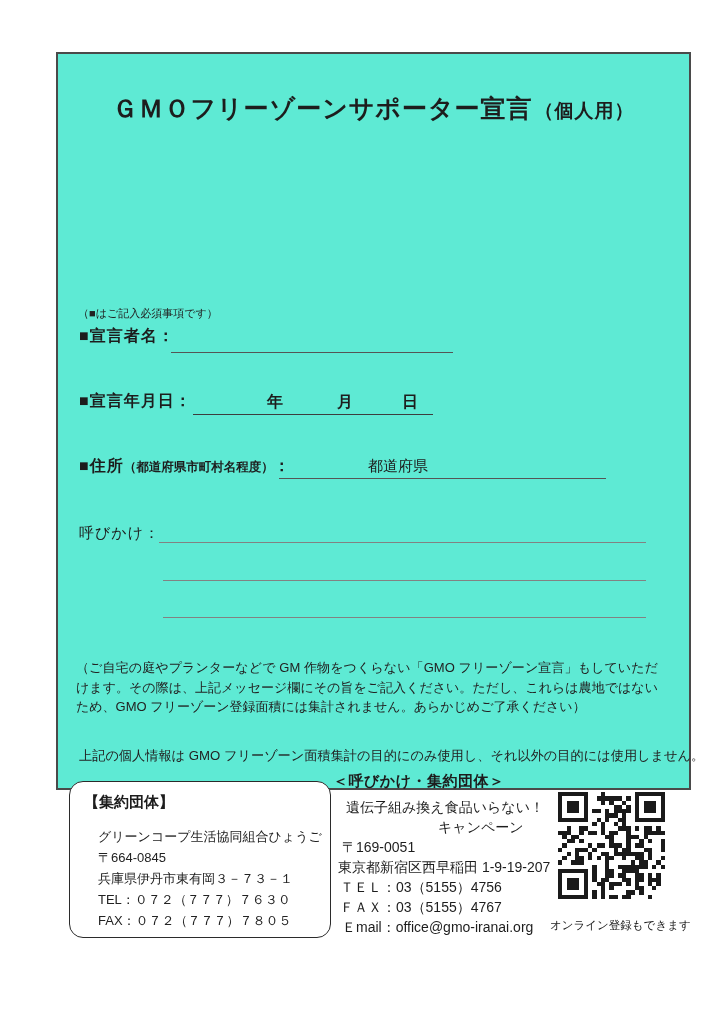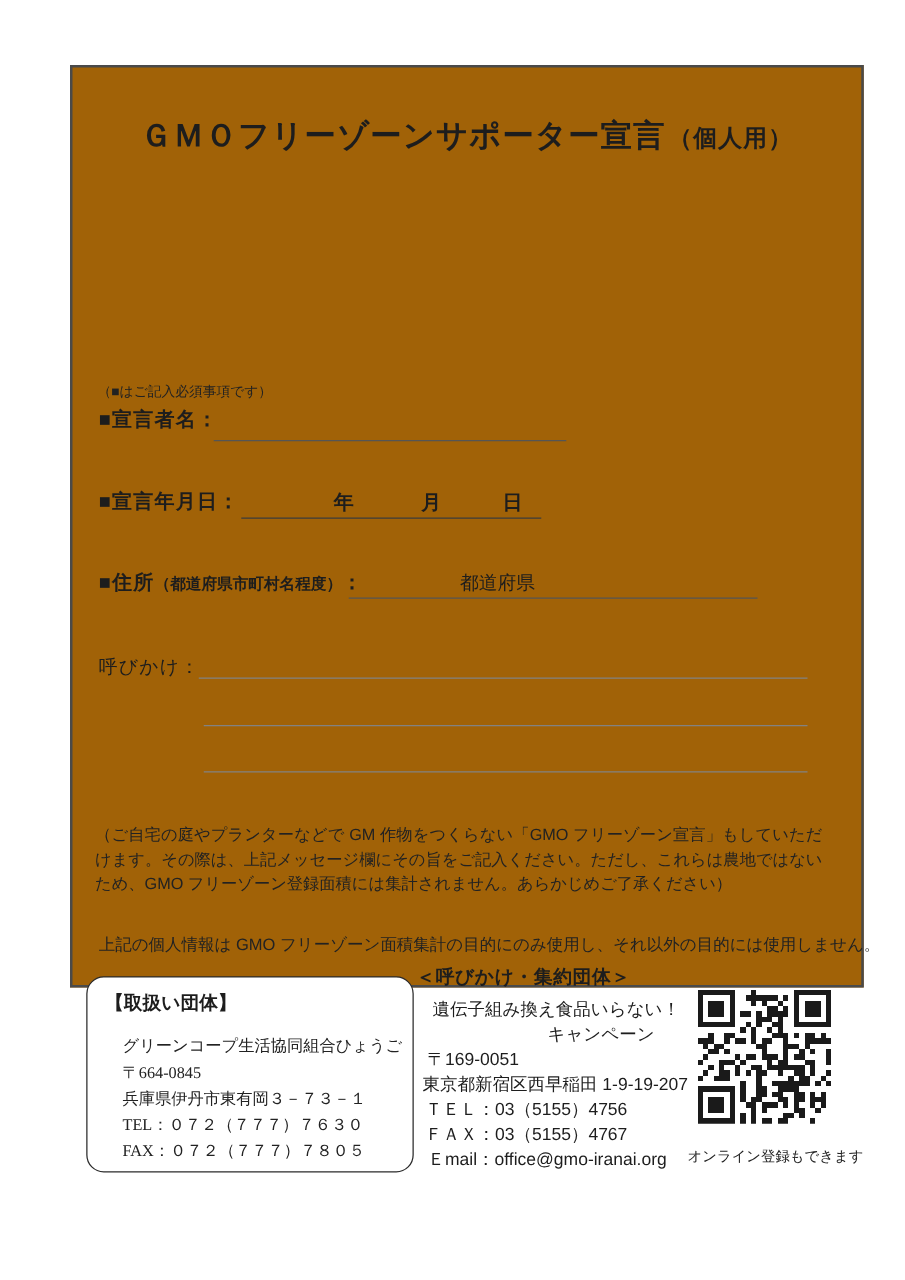--- a/index.html
+++ b/index.html
@@ -3,21 +3,21 @@
 <meta charset="utf-8">
 <style>
   html,body{margin:0;padding:0;background:#ffffff;}
   body{
     width:724px;height:1024px;position:relative;overflow:hidden;
     font-family:"Liberation Sans","DejaVu Sans",sans-serif;
     color:#1d1d1d;-webkit-font-smoothing:antialiased;
   }
   .frame{
     position:absolute;left:56px;top:52px;width:635px;height:738px;
-    border:2px solid #4a4a4a;box-sizing:border-box;background:#a16207;
+    border:2px solid #4a4a4a;box-sizing:border-box;background:#5eead4;
   }
   .abs{position:absolute;}
   .title{
     left:0;top:38px;width:100%;text-align:center;
     font-weight:bold;letter-spacing:1px;white-space:nowrap;
   }
   .title-main{font-size:25px;}
   .title-sub{font-size:19px;margin-left:2px;}
   .intro{
     left:21px;top:126px;width:576px;
@@ -45,21 +45,21 @@
   }
   .privacy{left:21px;top:693px;font-size:13.2px;color:#222;white-space:nowrap;}
   .campaign-title{left:275px;top:718px;font-size:15px;font-weight:bold;letter-spacing:0.5px;}
   .handling-box{
     left:11px;top:727px;width:262px;height:157px;
     border:1.5px solid #2b2b2b;border-radius:14px;box-sizing:border-box;background:#fff;
   }
   .handling-title{position:absolute;left:14px;top:11px;font-size:15px;font-weight:bold;}
   .handling-lines{
     position:absolute;left:28px;top:44px;
-    font-family:Liberation Serif, serif;
+    font-family:Liberation Sans, sans-serif;
     font-size:13px;line-height:21px;color:#222;
   }
   .campaign-col{left:280px;top:743px;width:228px;font-size:14px;line-height:20px;color:#1d1d1d;}
   .campaign-col .c0{padding-left:8px;}
   .campaign-col .c1{padding-left:100px;}
   .campaign-col .c2{padding-left:4px;}
   .campaign-col .c3{padding-left:0px;white-space:nowrap;}
   .campaign-col .c4{padding-left:2px;}
   .campaign-col .c5{padding-left:2px;}
   .campaign-col .c6{padding-left:4px;}
@@ -100,21 +100,21 @@
   <div class="abs fill-line msg-line2"></div>
   <div class="abs fill-line msg-line3"></div>
 
   <p class="abs gm-note">（ご自宅の庭やプランターなどで GM 作物をつくらない「GMO フリーゾーン宣言」もしていただけます。その際は、上記メッセージ欄にその旨をご記入ください。ただし、これらは農地ではないため、GMO フリーゾーン登録面積には集計されません。あらかじめご了承ください）</p>
 
   <div class="abs privacy">上記の個人情報は GMO フリーゾーン面積集計の目的にのみ使用し、それ以外の目的には使用しません。</div>
 
   <div class="abs campaign-title">＜呼びかけ・集約団体＞</div>
 
   <div class="abs handling-box">
-    <div class="handling-title">【取扱い団体】</div>
+    <div class="handling-title">【集約団体】</div>
     <div class="handling-lines">
       <div>グリーンコープ生活協同組合ひょうご</div>
       <div>〒664-0845</div>
       <div>兵庫県伊丹市東有岡３－７３－１</div>
       <div>TEL：０７２（７７７）７６３０</div>
       <div>FAX：０７２（７７７）７８０５</div>
     </div>
   </div>
 
   <div class="abs campaign-col">

